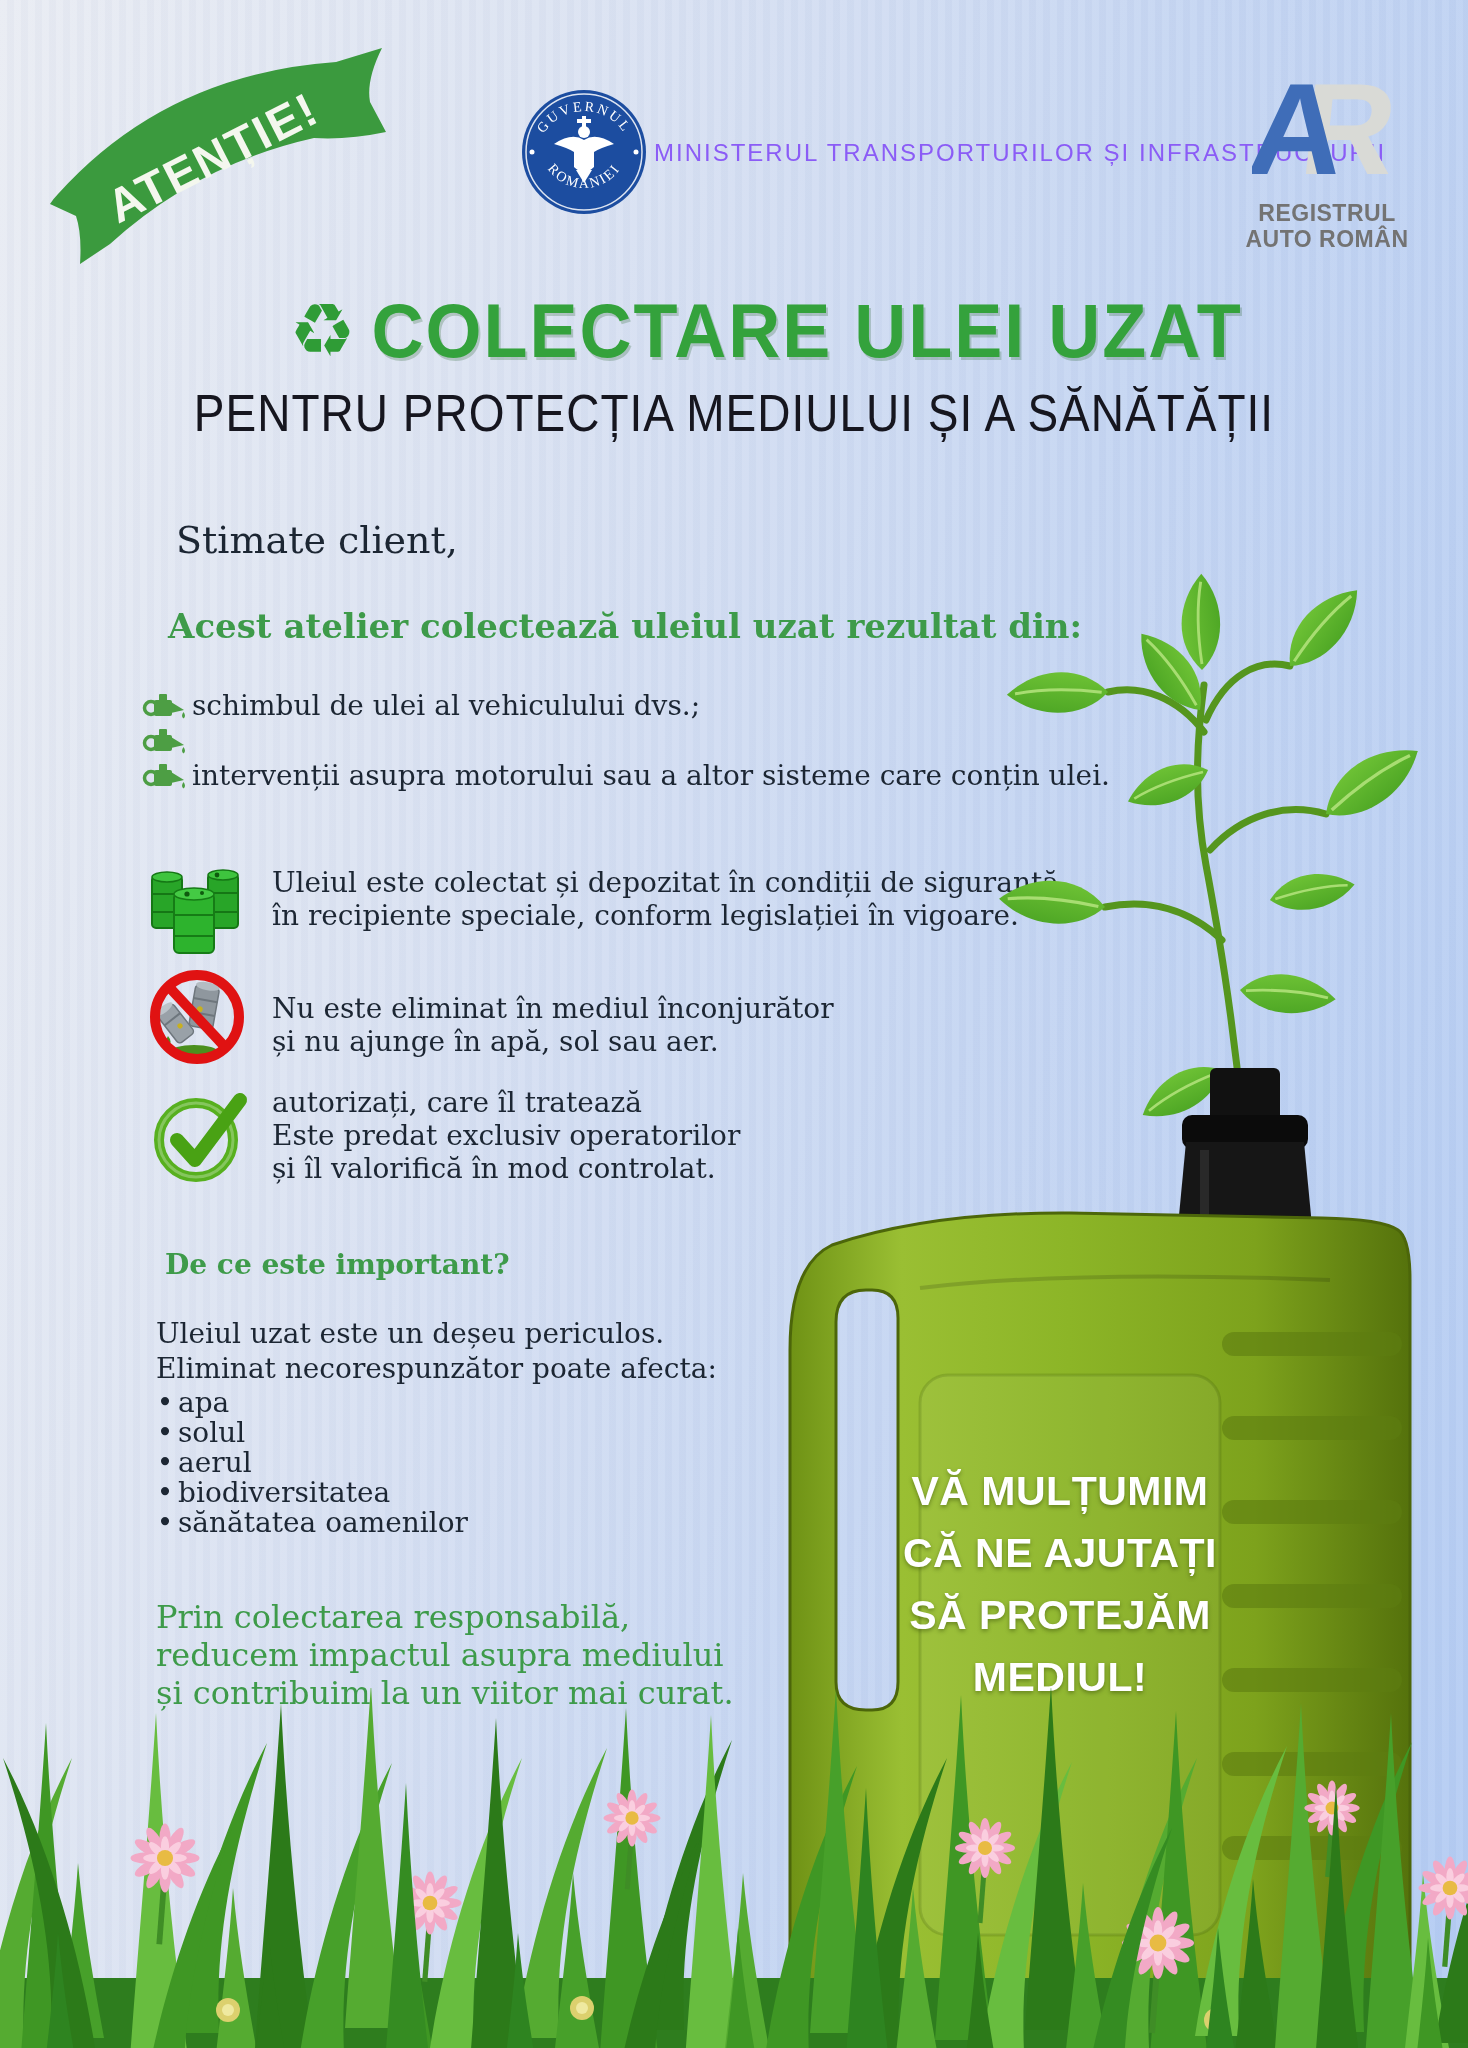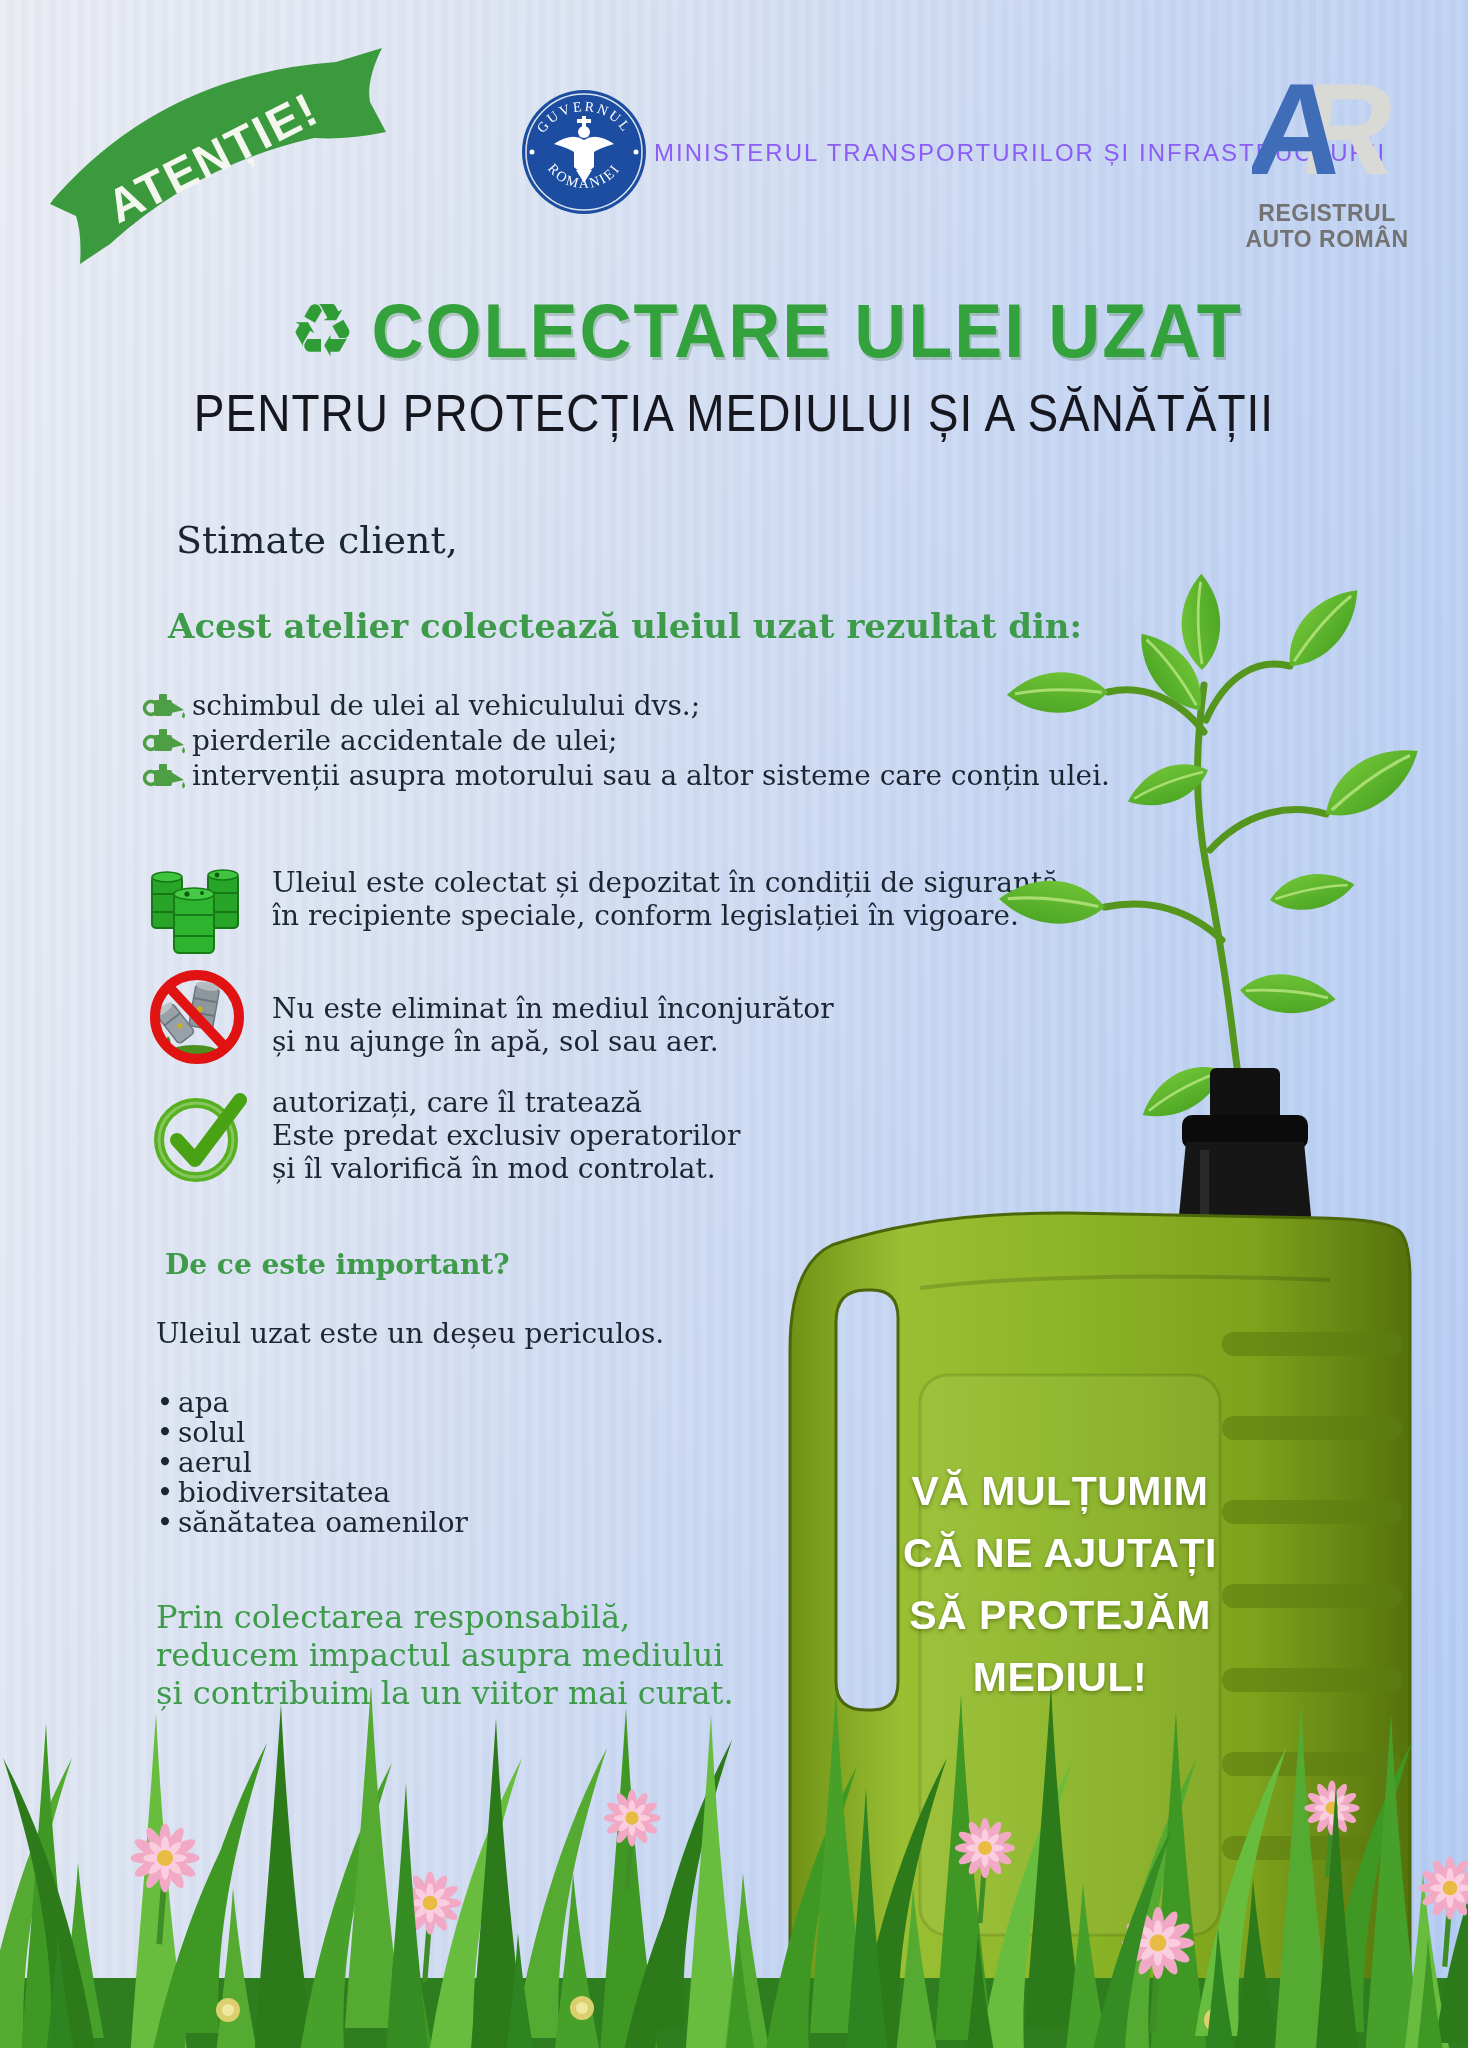--- a/index.html
+++ b/index.html
@@ -112,21 +112,20 @@
   <div style="display:flex;align-items:center;height:35px;">
     <svg width="44" height="32" viewBox="0 0 44 32" style="margin-right:6px;">
       <g fill="#4d9e44">
           <rect x="12" y="10" width="18" height="16" rx="2"></rect>
           <rect x="17" y="4" width="8" height="8" rx="1"></rect>
       <path d="M29 12 L42 20 L29 23 Z"></path>
           <path d="M41.5 22 c2 3 2 5 0 6.5 c-2 -1.5 -2 -3.5 0 -6.5"></path>
         </g>
       <circle cx="9" cy="18" r="6.5" fill="none" stroke="#4d9e44" stroke-width="3.5"></circle>
     </svg>
-    <span class="serif body-text nowrap">pierderile accidentale de ulei;</span>
   </div>
   <div style="display:flex;align-items:center;height:35px;">
     <svg width="44" height="32" viewBox="0 0 44 32" style="margin-right:6px;">
       <g fill="#4d9e44">
           <rect x="12" y="10" width="18" height="16" rx="2"></rect>
           <rect x="17" y="4" width="8" height="8" rx="1"></rect>
       <path d="M29 12 L42 20 L29 23 Z"></path>
           <path d="M41.5 22 c2 3 2 5 0 6.5 c-2 -1.5 -2 -3.5 0 -6.5"></path>
         </g>
       <circle cx="9" cy="18" r="6.5" fill="none" stroke="#4d9e44" stroke-width="3.5"></circle>
@@ -201,20 +200,21 @@
     <div class="fact-line">autorizați, care îl tratează</div>
     <div class="fact-line">Este predat exclusiv operatorilor</div>
     <div class="fact-line">și îl valorifică în mod controlat.</div>
   </div>
 </div>
 
 <div class="abs serif green-serif" style="left:165px;top:1248px;font-size:28px;font-weight:bold;z-index:2;">De ce este important?</div>
 
 <div class="abs serif" style="left:156px;top:1316px;font-size:28px;line-height:35px;z-index:2;">
   <div class="nowrap">Uleiul uzat este un deșeu periculos.</div>
+  <div class="nowrap">Eliminat necorespunzător poate afecta:</div>
 </div>
 
 <ul class="plain abs serif" style="left:152px;top:1388px;z-index:2;">
   <li class="dot-li"><span class="dot">•</span><span>apa</span></li>
   <li class="dot-li"><span class="dot">•</span><span>solul</span></li>
   <li class="dot-li"><span class="dot">•</span><span>aerul</span></li>
   <li class="dot-li"><span class="dot">•</span><span>biodiversitatea</span></li>
   <li class="dot-li"><span class="dot">•</span><span>sănătatea oamenilor</span></li>
 </ul>
 

